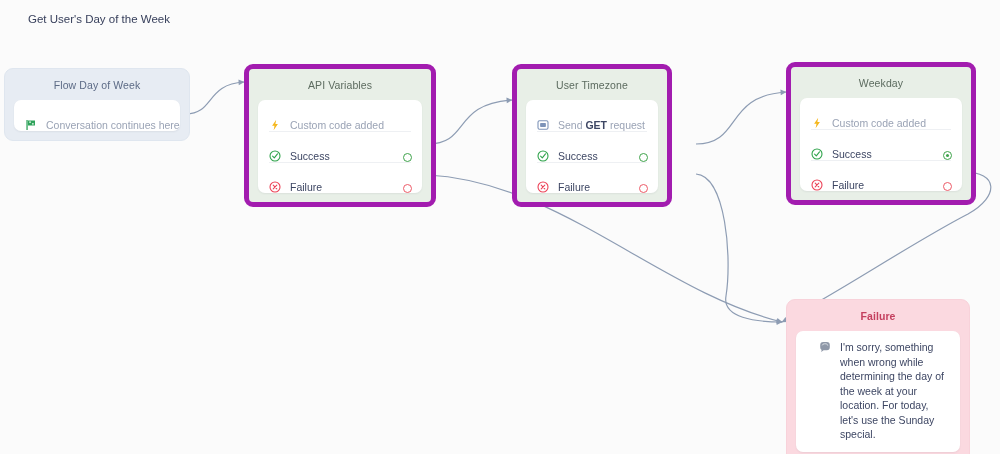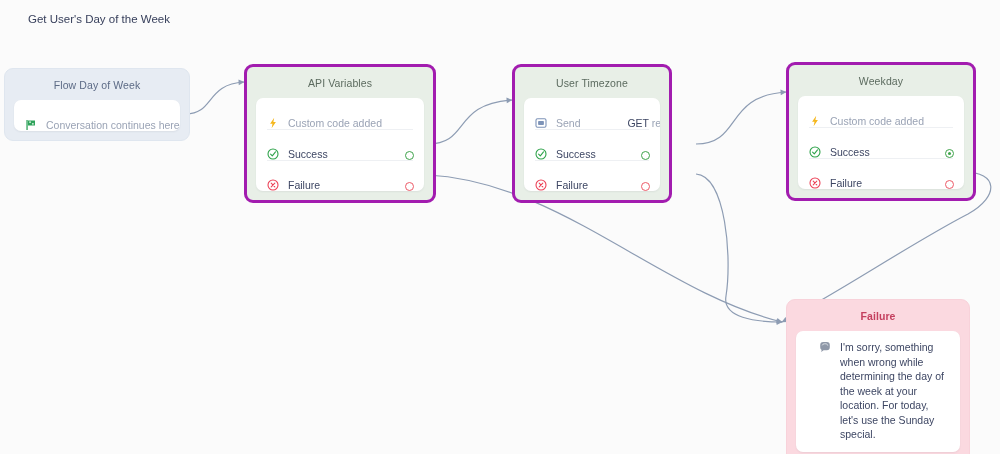--- a/index.html
+++ b/index.html
@@ -33,21 +33,21 @@
     font-weight: 400;
   }
   
   .node {
     position: absolute;
     border-radius: 9px;
     box-sizing: border-box;
   }
   .node-green {
     background: #e8efe7;
-    border: 3px solid #a21caf;
+    border: 5px solid #a21caf;
   }
   .node-blue {
     background: #e7ecf3;
     border: 1px solid #dfe6ef;
   }
   .node-pink {
     background: #fbd9e0;
     border: 1px solid #f8d2da;
   }
   .node-header {
@@ -91,21 +91,21 @@
     justify-content: flex-start;
   }
   .row .label {
     flex: 1 1 auto;
     font-size: 10.5px;
     color: #3d4663;
     padding-left: 4px;
     white-space: nowrap;
   }
   .row .label.muted { color: #9aa3b5; }
-  .row .label b { color: #3d4663; font-weight: 400; margin-left: 44px; }
+  .row .label b { color: #3d4663; font-weight: 700; }
   .port {
     width: 9px; height: 9px;
     border-radius: 50%;
     box-sizing: border-box;
     flex: 0 0 9px;
     position: relative;
   }
   .port.green { border: 1.3px solid #3fa34b; }
   .port.red   { border: 1.3px solid #ec5a68; }
   .port.grey  { border: 1.3px solid #aab2c0; }

